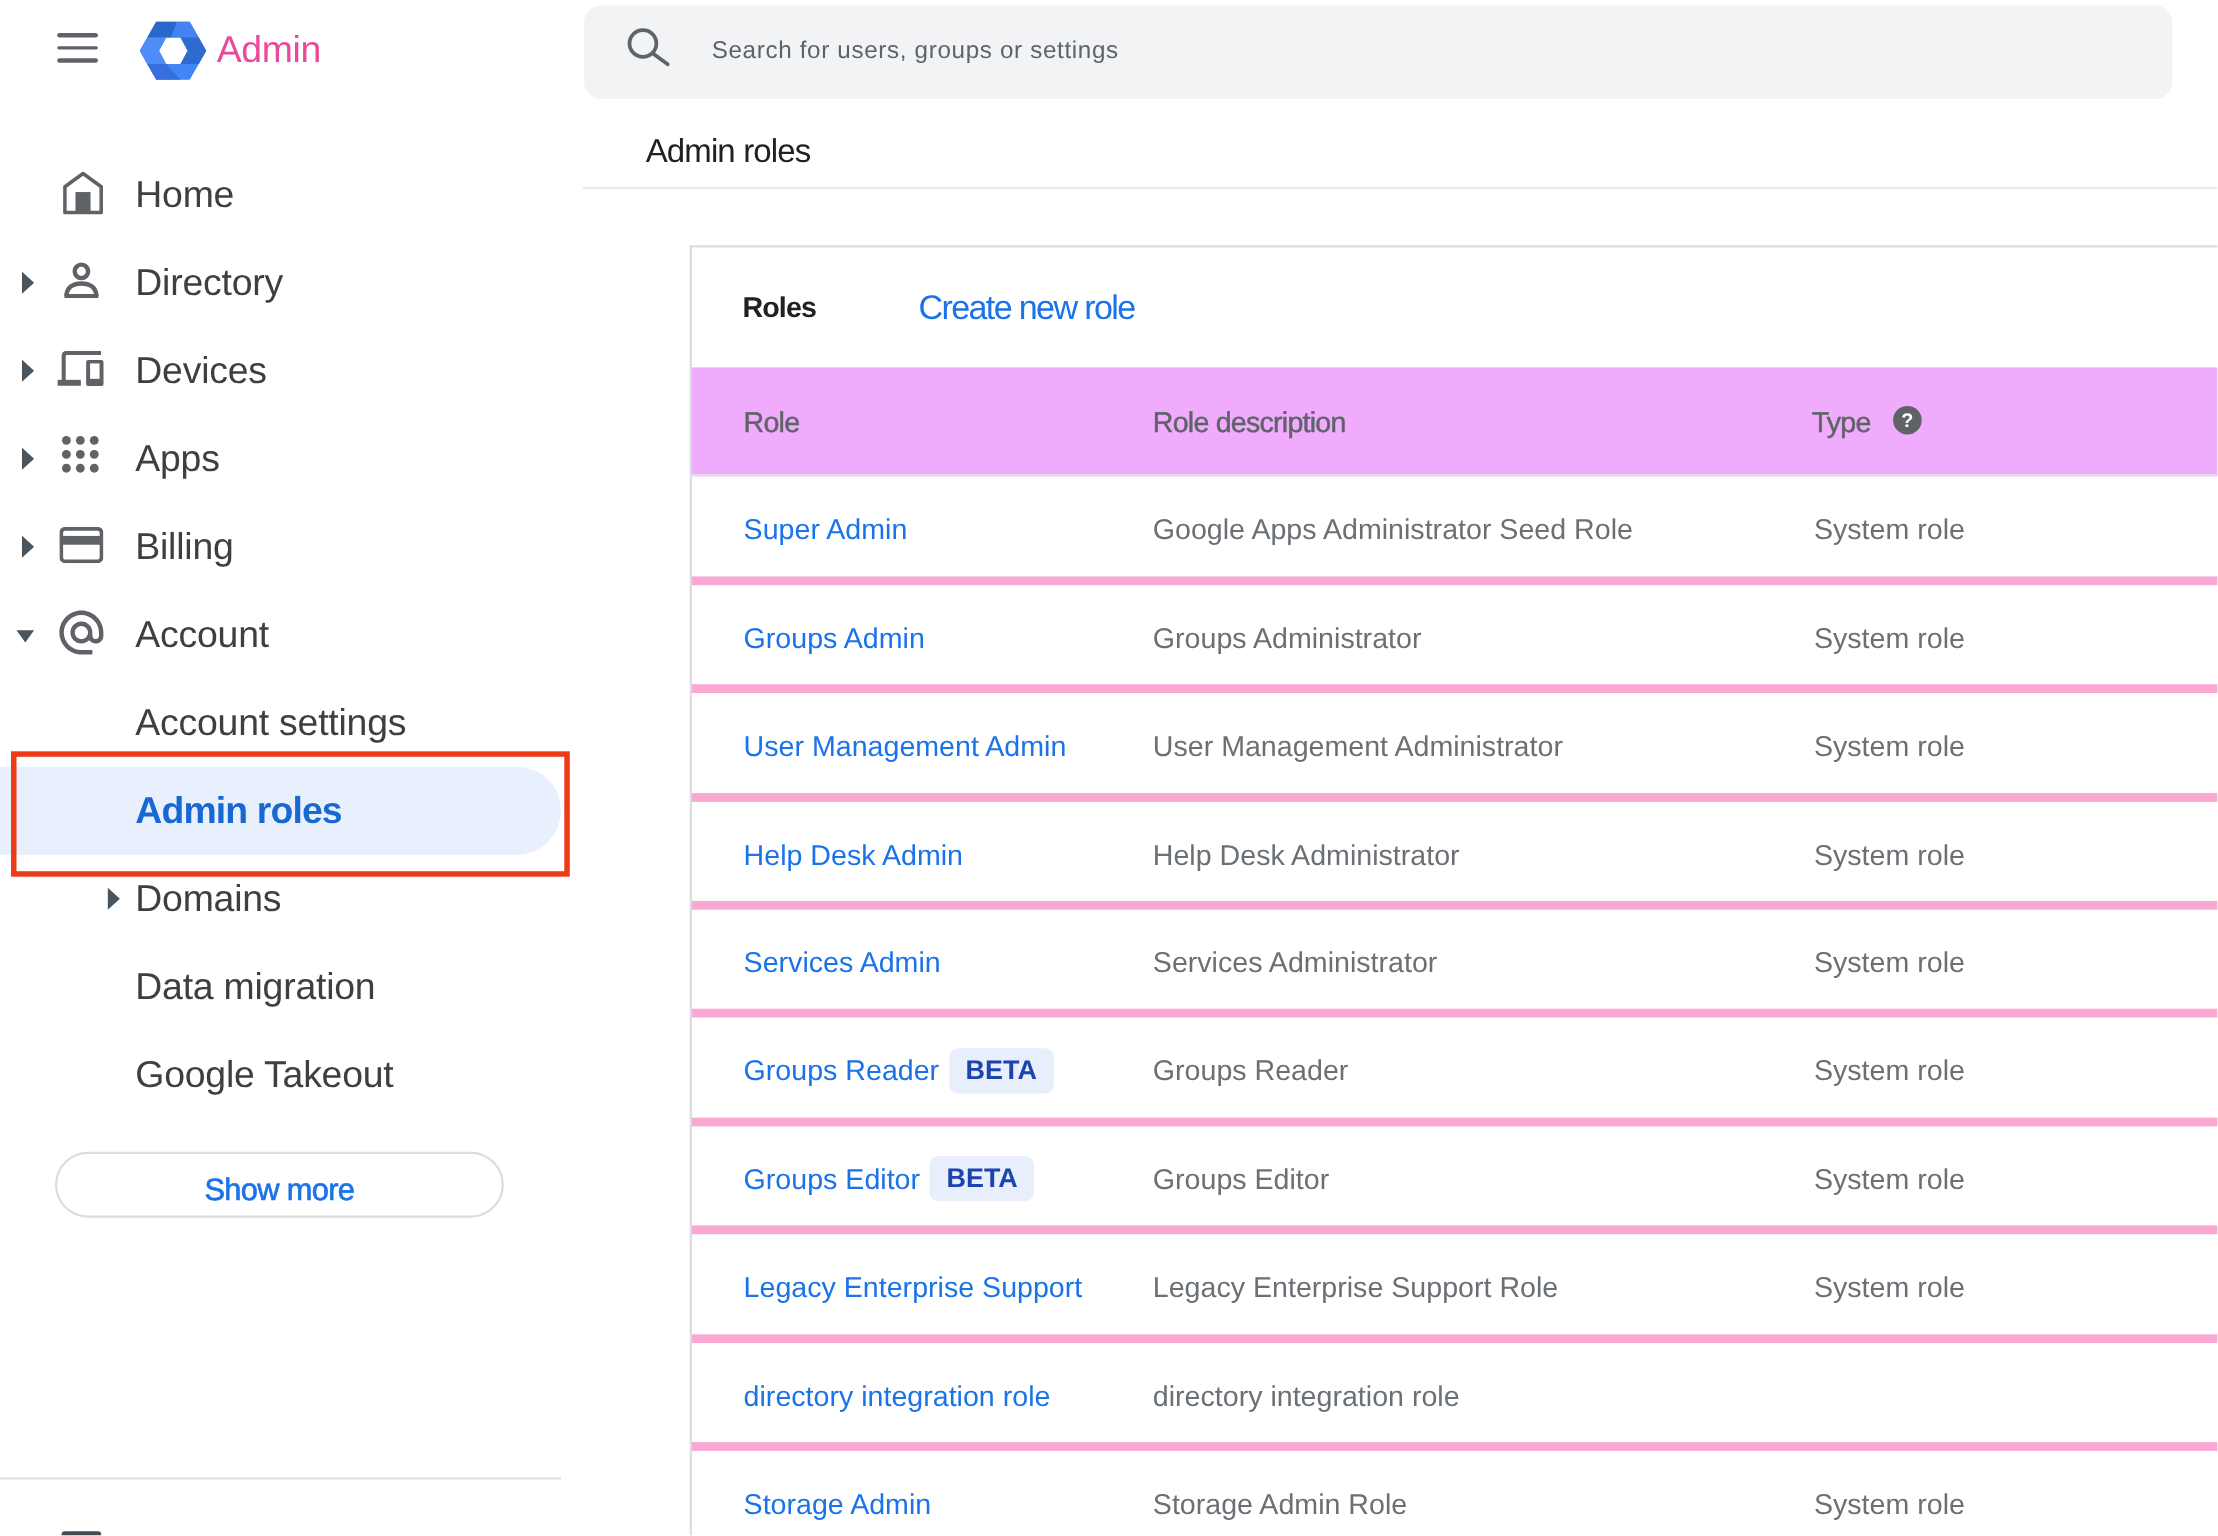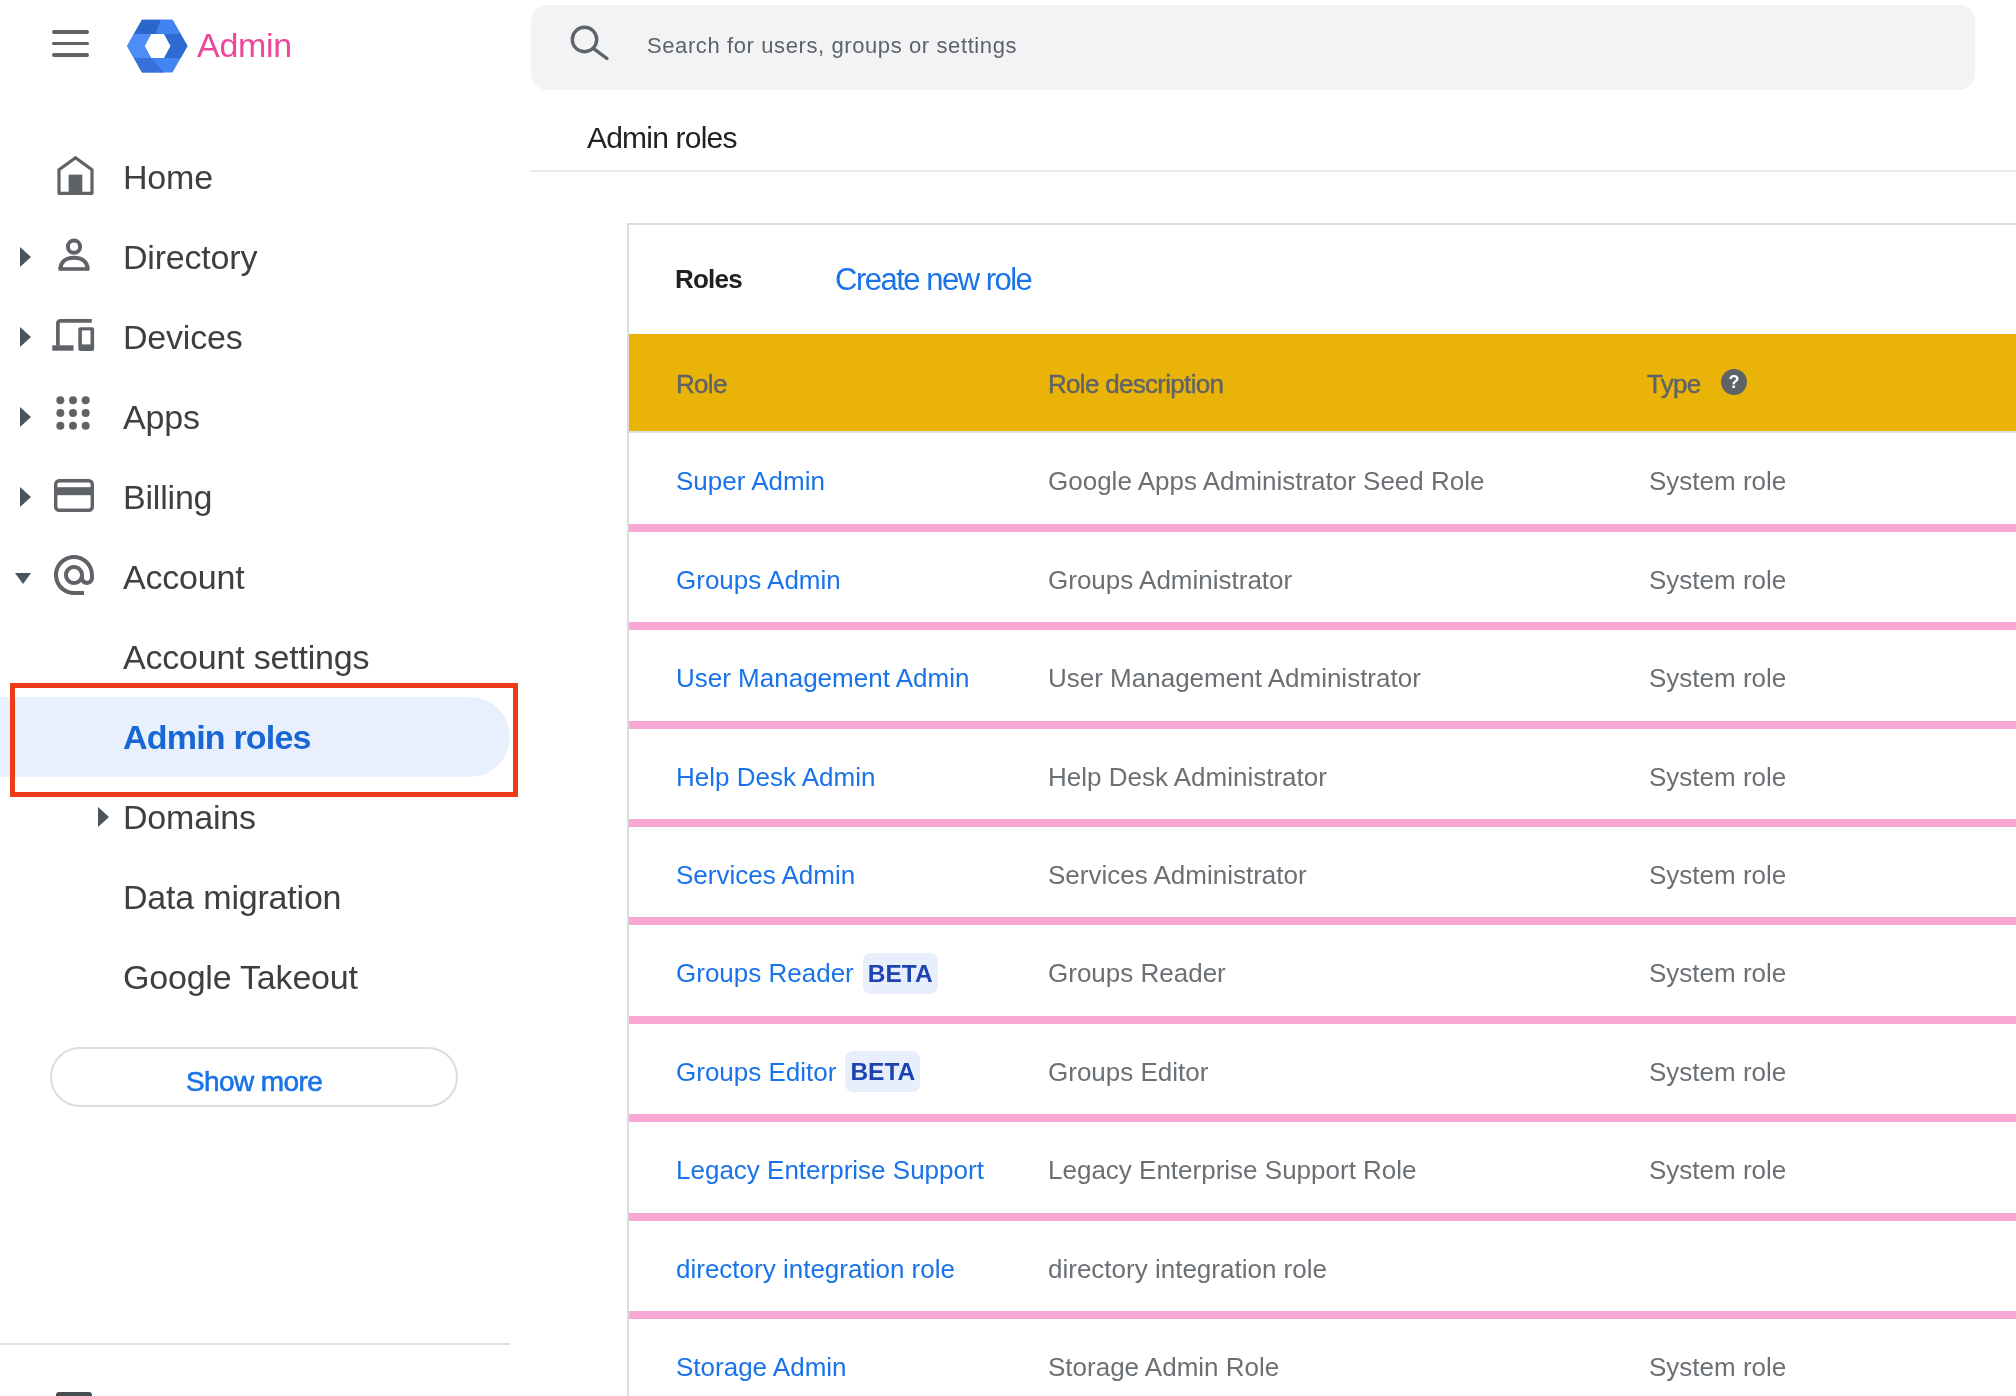--- a/index.html
+++ b/index.html
@@ -15,29 +15,29 @@
 
 
 .pagetitle { left:587px; top:121px; font-size:30px; color:#202124; letter-spacing:-0.8px; }
 .titleline { left:530px; top:170px; width:1486px; height:2px; background:#e9eaec; }
 
 
 .card { left:627px; top:223px; width:1389px; height:1173px; border-left:2px solid #dadce0; border-top:2px solid #dadce0; }
 .cardhead { position:absolute; left:0; top:0; width:100%; height:109px; }
 .roles-title { position:absolute; left:46px; top:0; height:109px; line-height:109px; font-size:26px; font-weight:bold; color:#202124; letter-spacing:-0.8px; }
 .createlink { position:absolute; left:206px; top:0; height:109px; line-height:109px; font-size:31px; color:#1a73e8; letter-spacing:-1.5px; }
-.thead { position:absolute; left:0; top:109px; width:100%; height:99.4px; background:#eab308; border-bottom:2px solid #e0e0e0; }
+.thead { position:absolute; left:0; top:109px; width:100%; height:99.4px; background:#f0abfc; border-bottom:2px solid #e0e0e0; }
 .th { position:absolute; top:0; height:101px; line-height:101px; font-size:26px; color:#5f6368; letter-spacing:-0.7px; -webkit-text-stroke:0.4px #5f6368; }
 .rows { position:absolute; left:0; top:208.4px; width:100%; }
 .row { position:relative; width:100%; height:98.4px; border-bottom:8px solid #f9a8d4; }
 .cell { position:absolute; top:0; height:96px; line-height:96px; font-size:26px; white-space:nowrap; }
 .c1 { left:47px; color:#1a73e8; }
 .c2 { left:419px; color:#6b7075; }
 .c3 { left:1020px; color:#6b7075; }
-.beta { display:inline-block; vertical-align:middle; margin-left:9px; margin-top:-4px; height:41px; line-height:41px; padding:0 5px; background:#e8eefb; border-radius:8px; color:#1b44ae; font-weight:bold; font-size:24.5px; letter-spacing:0; }
+.beta { display:inline-block; vertical-align:middle; margin-left:9px; margin-top:-4px; height:41px; line-height:41px; padding:0 15px; background:#e8eefb; border-radius:8px; color:#1b44ae; font-weight:bold; font-size:24.5px; letter-spacing:0; }
 
 
 .navtext { left:123px; font-size:34px; color:#3c4043; height:80px; line-height:80px; white-space:nowrap; letter-spacing:-0.2px; }
 .arrow-r { width:0; height:0; border-top:10px solid transparent; border-bottom:10px solid transparent; border-left:11px solid #49545c; }
 .arrow-d { width:0; height:0; border-left:8.5px solid transparent; border-right:8.5px solid transparent; border-top:11px solid #49545c; }
 .pill { left:0; top:697px; width:510px; height:80px; background:#e8f0fe; border-radius:0 40px 40px 0; }
 .selected { color:#1967d2; font-weight:600; letter-spacing:-0.8px; }
 .redbox { left:10px; top:683px; width:508px; height:114px; border:5.5px solid #ee3b17; }
 .showmore { left:50px; top:1047px; width:408px; height:60px; border:2px solid #dadce0; border-radius:35px; text-align:center; line-height:66px; font-size:28px; color:#1a73e8; font-weight:normal; -webkit-text-stroke:0.6px #1a73e8; letter-spacing:-0.6px; }
 .sideline { left:0; top:1343px; width:510px; height:2px; background:#dfe1e3; }

